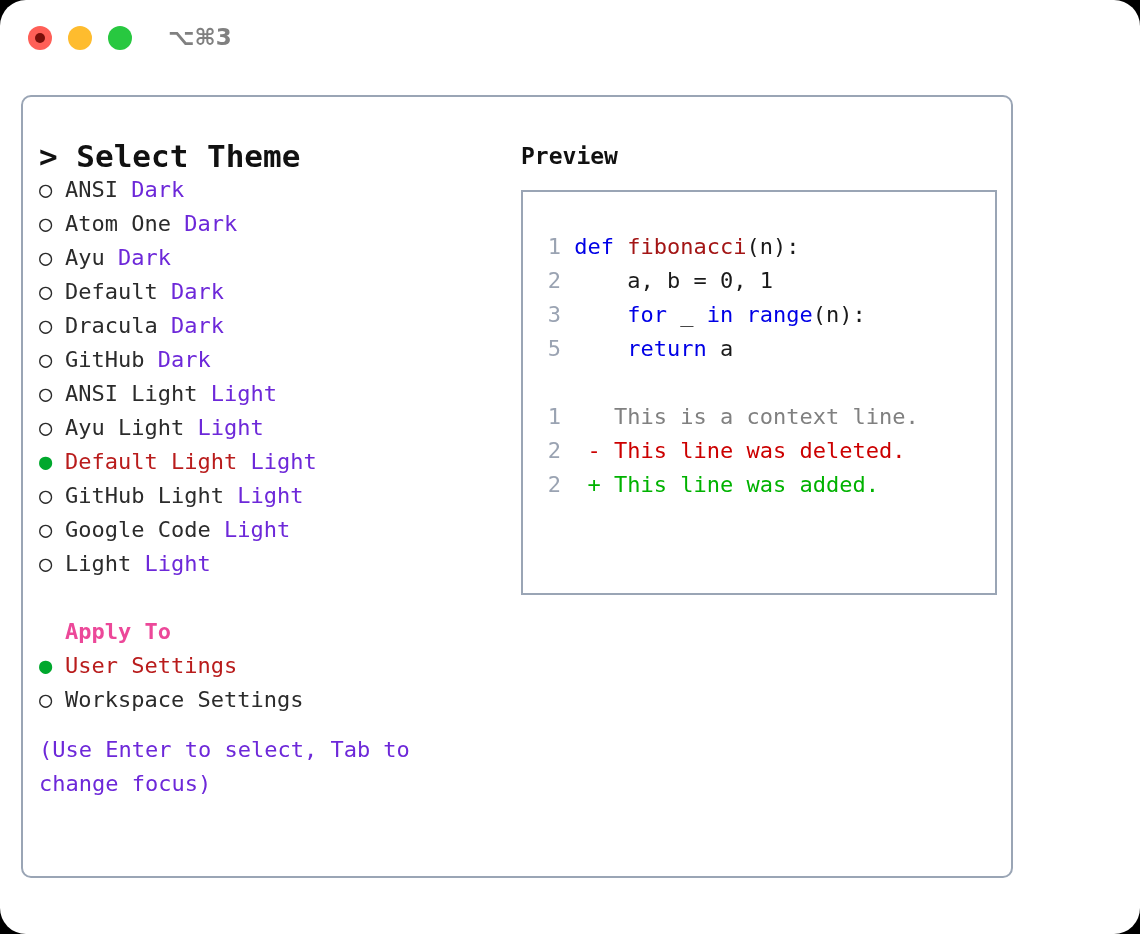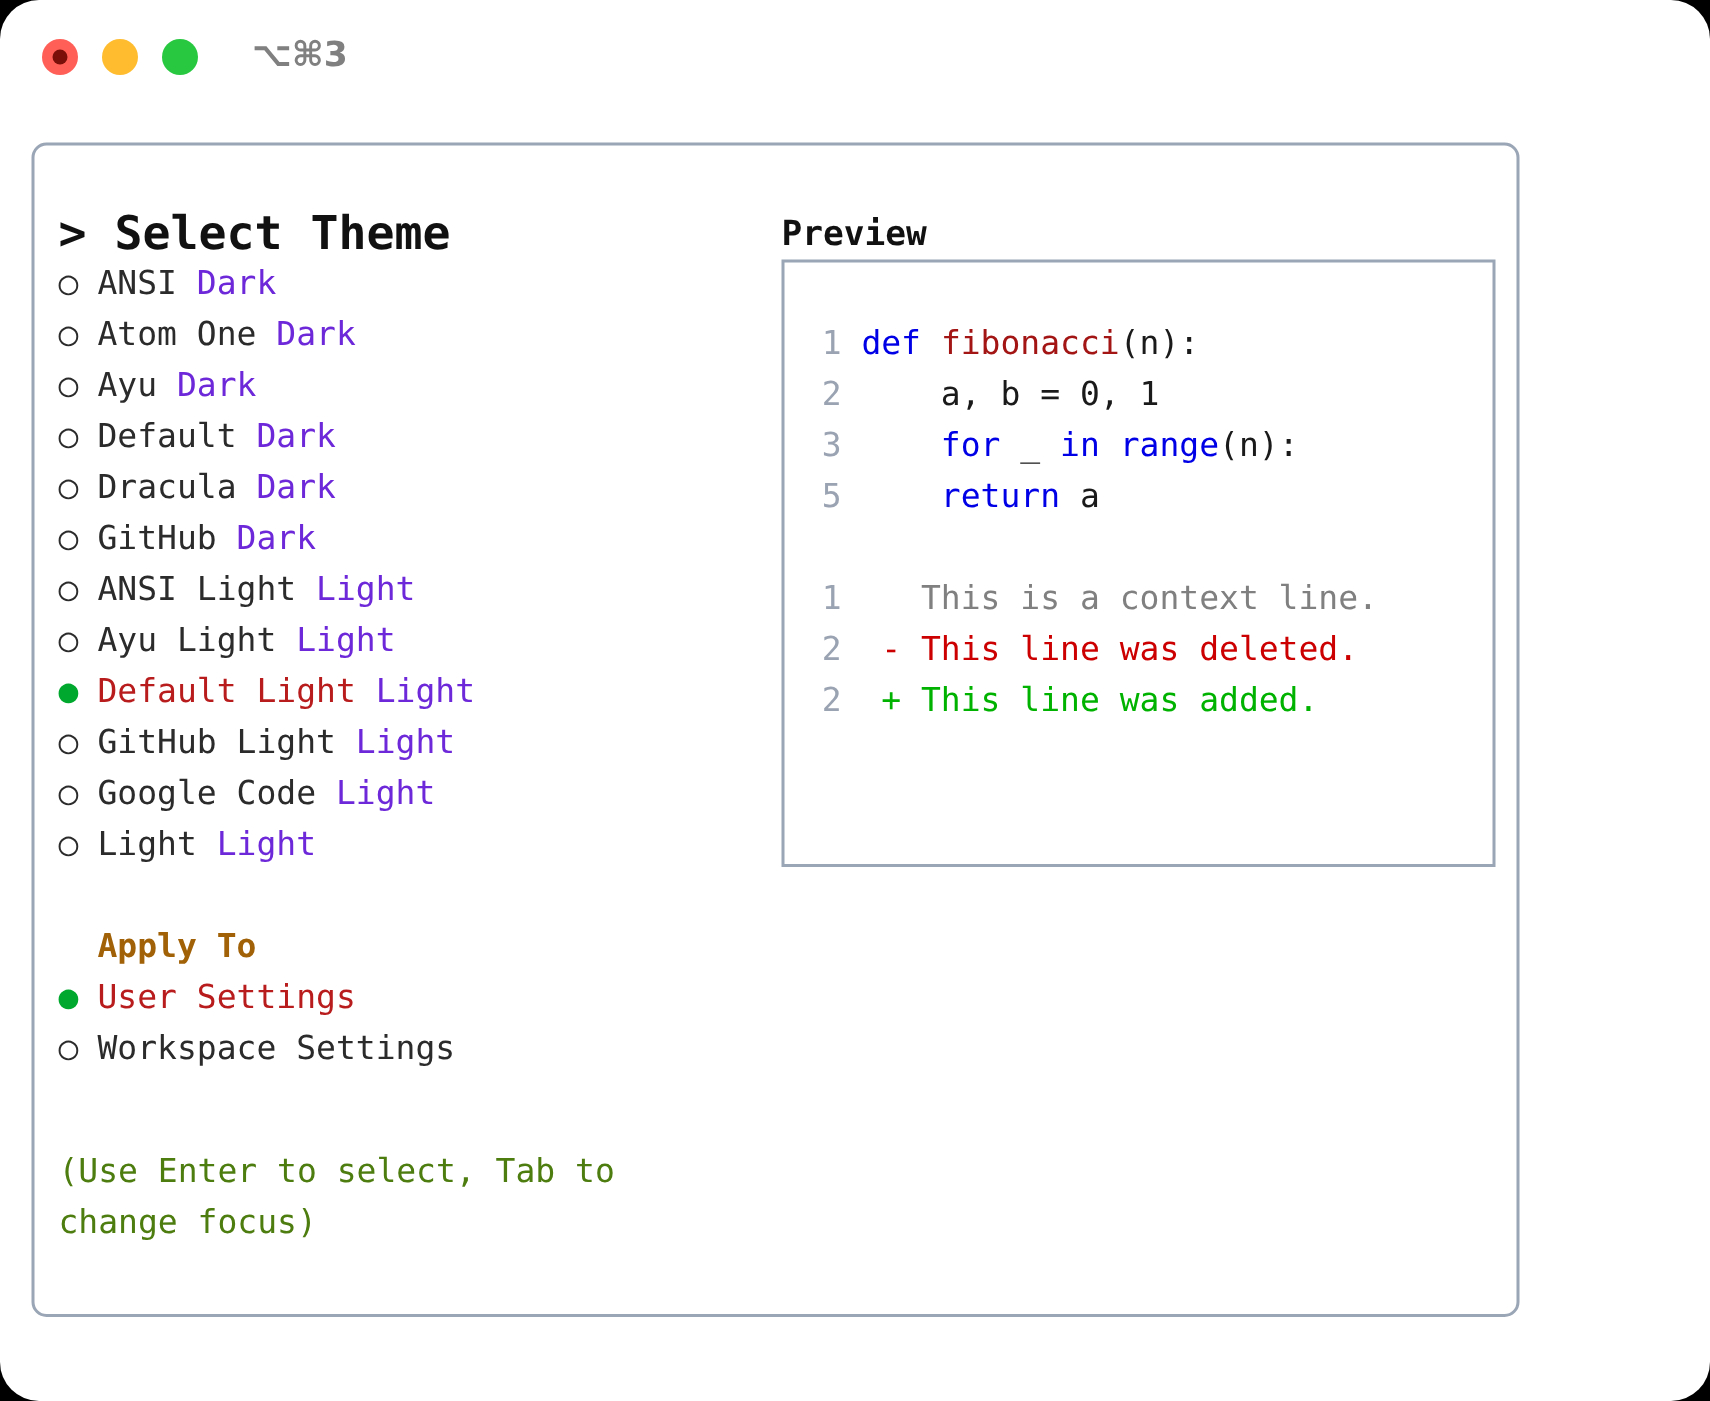--- a/index.html
+++ b/index.html
@@ -109,49 +109,50 @@
   .opt-row.selected .opt-name { color: #b91c1c; }
   .opt-badge { color: #6d28d9; text-align: center; }
 
   .section-gap { height: 34px; }
 
   .section-header {
     height: 34px;
     line-height: 34px;
     font-size: 22px;
     font-weight: bold;
-    color: #a16207;
+    color: #ec4899;
     padding-left: 26px;
     white-space: pre;
   }
 
   #hint {
-    margin-top: 48px;
-    font-size: 22px;
-    line-height: 34px;
-    color: #4d7c0f;
+    margin-top: 16px;
+    font-size: 22px;
+    line-height: 34px;
+    color: #6d28d9;
     width: 400px;
     white-space: pre-wrap;
   }
 
   
   #right-col {
     position: absolute;
     left: 498px;
     top: 42px;
     width: 490px;
   }
   #preview-title {
     font-size: 23px;
     font-weight: bold;
     color: #111111;
     height: 34px;
     line-height: 34px;
   }
   #preview-box {
+    margin-top: 17px;
     width: 476px;
     height: 405px;
     border: 2px solid #9aa5b5;
     box-sizing: border-box;
     background: #ffffff;
     padding: 38px 0 0 12px;
   }
 
   .code-line {
     height: 34px;

